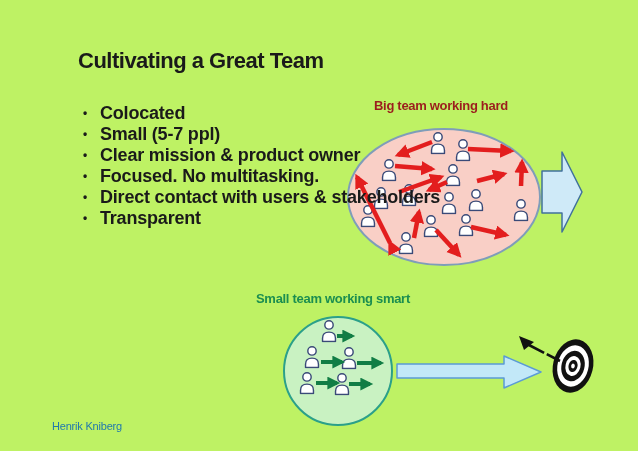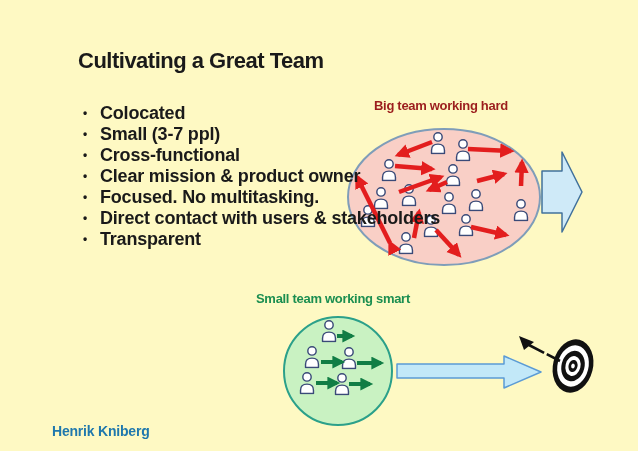--- a/index.html
+++ b/index.html
@@ -1,17 +1,17 @@
 <!DOCTYPE html>
 <html><head>
 <meta charset="utf-8">
 <style>
   html,body { margin:0; padding:0; background:#ffffff; }
   .slide {
-    position:relative; width:638px; height:451px; background:#fef9c3;
+    position:relative; width:638px; height:451px; background:#bef264;
     font-family:"Liberation Sans", sans-serif; overflow:hidden;
   }
   .title {
     position:absolute; left:78px; top:48px; margin:0;
     font-size:22px; font-weight:700; letter-spacing:-0.5px; color:#1a1a1a;
     white-space:nowrap;
   }
   .bullets {
     position:absolute; left:80px; top:103px; margin:0; padding:0;
     list-style:none;
@@ -25,21 +25,21 @@
     content:"\2022"; position:absolute; left:3px; top:0; font-size:12px;
   }
   .diagram-label {
     position:absolute; margin:0; font-size:13px; font-weight:700;
     letter-spacing:-0.3px; white-space:nowrap;
   }
   .big-label   { left:374px; top:98px; }
   .small-label { left:256px; top:291px; }
   .author {
     position:absolute; left:52px; top:409px;
-    font-size:14px; font-weight:700; letter-spacing:-0.2px; white-space:nowrap;
+    font-size:11px; font-weight:400; letter-spacing:-0.2px; white-space:nowrap;
   }
   svg.diagram { position:absolute; left:0; top:0; }
 </style>
 </head>
 <body>
 
 <div class="slide">
 
   <svg class="diagram" id="diagram-svg" width="638" height="451" viewBox="0 0 638 451">
       <defs>
@@ -103,22 +103,21 @@
       <g>
         <polygon points="519,336 534,342 524,350" fill="#111111"></polygon>
         <line x1="529" y1="345" x2="560" y2="361" stroke="#111111" stroke-width="2.6" stroke-dasharray="17 3 20"></line>
       </g>
     </svg>
 
   <h1 class="title">Cultivating a Great Team</h1>
 
   <ul class="bullets" id="bullet-list">
       <li>Colocated</li>
-      <li>Small (3-7 ppl)</li>
-      <li>Cross-functional</li>
+      <li>Small (5-7 ppl)</li>
       <li>Clear mission &amp; product owner</li>
       <li>Focused. No multitasking.</li>
       <li>Direct contact with users &amp; stakeholders</li>
       <li>Transparent</li>
     </ul>
 
   <p class="diagram-label big-label" style="color: rgb(155, 29, 29);">Big team working hard</p>
   <p class="diagram-label small-label" style="color: rgb(27, 142, 80); text-align: right;">Small team working smart</p>
 
   <p class="author" style="color: rgb(31, 120, 173);">Henrik Kniberg</p>

